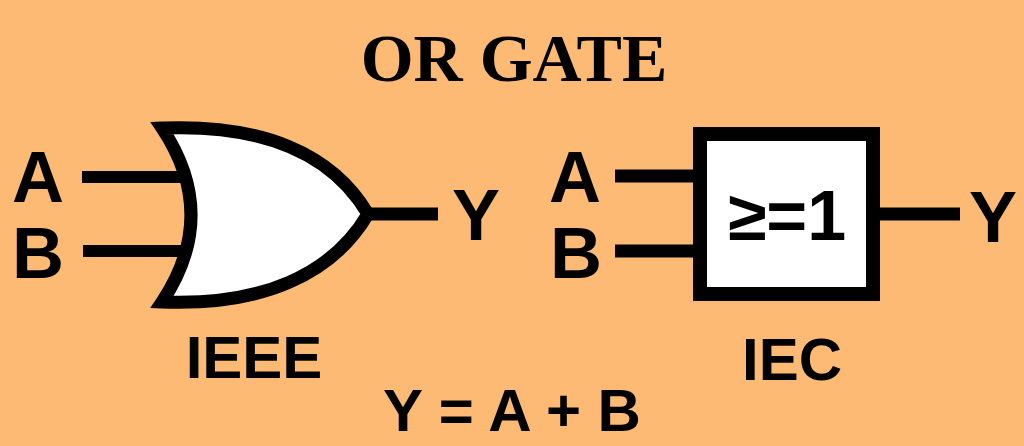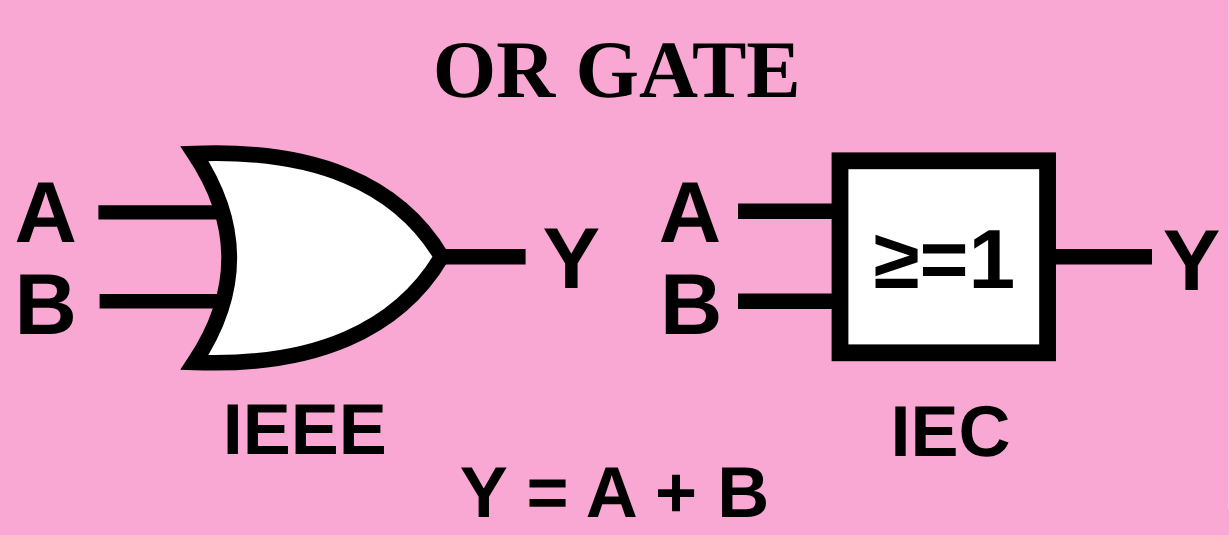--- a/index.html
+++ b/index.html
@@ -4,21 +4,21 @@
 <style>
   html, body {
     margin: 0;
     padding: 0;
     background: #ffffff;
   }
   .stage {
     position: relative;
     width: 1024px;
     height: 446px;
-    background: #f9a8d4;
+    background: #fdba74;
     overflow: hidden;
   }
   svg { display: block; }
   .serif-title {
     font-family: "Liberation Serif", serif;
     font-weight: bold;
   }
   .sans-label {
     font-family: "Liberation Sans", sans-serif;
     font-weight: bold;

